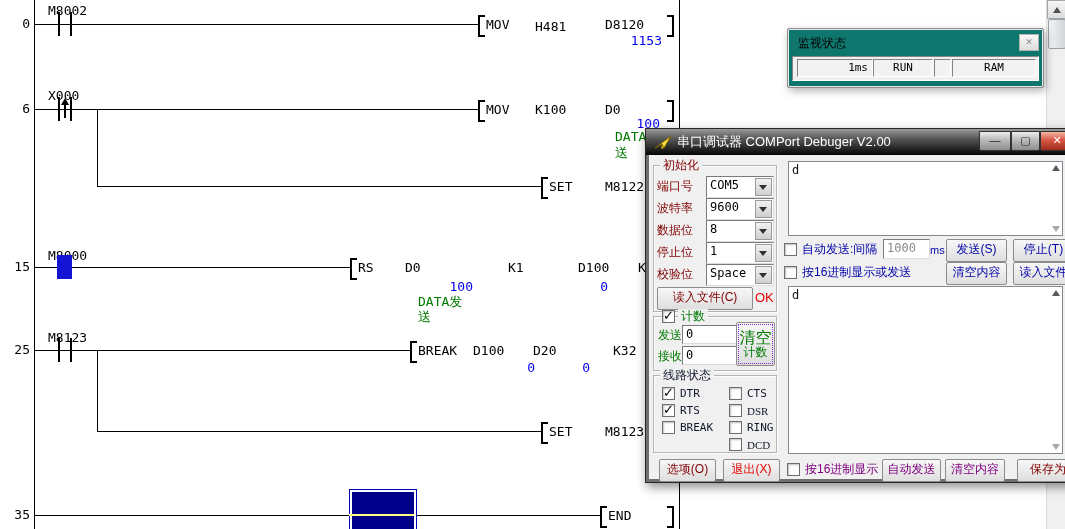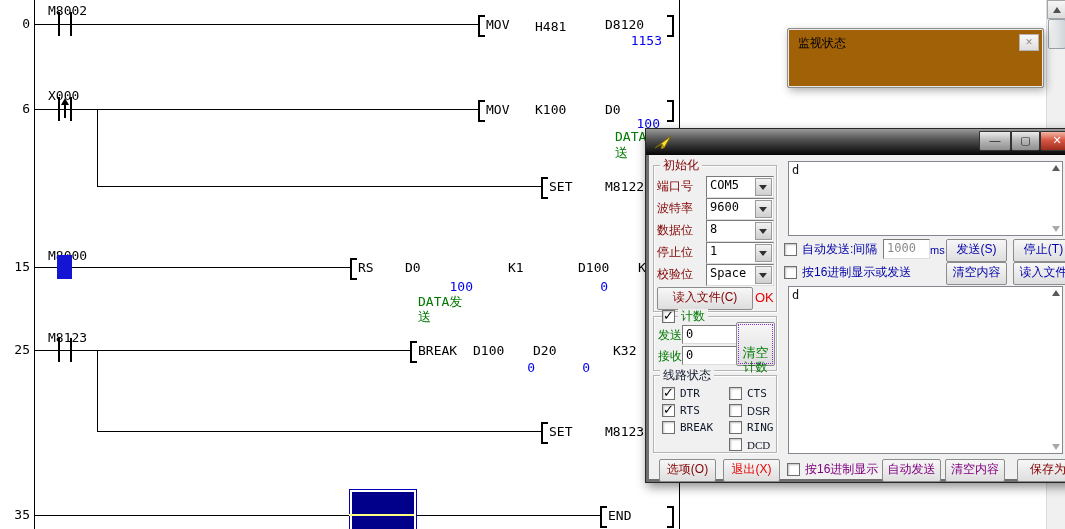--- a/index.html
+++ b/index.html
@@ -127,32 +127,39 @@
   <div class="abs" style="left:349px;top:514px;width:65px;height:2px;background:#ffff80"></div>
 </div>
 
 <div class="abs" style="left:1046px;top:0;width:19px;height:529px;background:#f0f0f0;border-left:1px solid #dcdcdc;z-index:1">
   <div class="abs" style="left:0;top:0;width:18px;height:17px;background:linear-gradient(#f6f6f6,#dcdcdc);border:1px solid #a6a6a6">
     <div class="abs" style="left:5px;top:6px;width:0;height:0;border-left:4px solid transparent;border-right:4px solid transparent;border-bottom:6px solid #505050"></div>
   </div>
   <div class="abs" style="left:1px;top:19px;width:16px;height:28px;background:linear-gradient(90deg,#f2f2f2,#d2d6da);border:1px solid #98a0a8;border-radius:2px"></div>
 </div>
 
-<div class="abs win-shadow" style="left:787px;top:28px;width:255px;height:58px;background:#a16207;border:1px solid #8e8e8e;border-radius:2px;z-index:2;box-shadow:inset 0 0 0 1px #e9e9e9,2px 3px 8px rgba(0,0,0,.3)">
+<div class="abs win-shadow" style="left:787px;top:28px;width:255px;height:58px;background:#0f766e;border:1px solid #8e8e8e;border-radius:2px;z-index:2;box-shadow:inset 0 0 0 1px #e9e9e9,2px 3px 8px rgba(0,0,0,.3)">
   <div class="ui" style="left:10px;top:7px;font-size:12px;color:#000">监视状态</div>
   <div class="abs" style="left:231px;top:5px;width:18px;height:15px;background:linear-gradient(#f8f8f8,#dedede);border:1px solid #b4b4b4;color:#8a8a8a;font-size:9px;line-height:14px;text-align:center">✕</div>
+  <div class="abs" style="left:4px;top:27px;width:245px;height:23px;background:#f0f0f0;border:1px solid;border-color:#848484 #fff #fff #848484">
+    <div class="mini-cell tr" style="left:4px;top:2px;width:70px;padding-right:4px">1ms</div>
+    <div class="mini-cell" style="left:80px;top:2px;width:58px;text-align:center">RUN</div>
+    <div class="mini-cell" style="left:141px;top:2px;width:15px"></div>
+    <div class="mini-cell" style="left:159px;top:2px;width:82px;text-align:center">RAM</div>
+  </div>
 </div>
 
 <div class="abs win-shadow" style="left:645px;top:128px;width:426px;height:353px;background:#f0f0f0;border:1px solid #282828;overflow:hidden;z-index:3;box-shadow:inset 0 0 0 3px #6f6f6f,2px 4px 10px rgba(0,0,0,.45)">
 
   <div class="abs" style="left:0;top:0;width:426px;height:26px;background:linear-gradient(#9a9a9a,#565656 38%,#1f1f1f 80%,#050505)">
     <svg width="18" height="16" style="position:absolute;left:8px;top:5px">
       <polygon points="1,14 17,2 10,14 8,10" fill="#ffdf3e" stroke="#7a6300" stroke-width="1"></polygon>
       <polygon points="8,10 10,14 7,15" fill="#c9a400"></polygon>
     </svg>
+    <div class="ui" style="left:31px;top:6px;font-size:13px;color:#fff">串口调试器 COMPort Debuger V2.00</div>
     <div class="capbtn" style="left:333px;width:30px">—</div>
     <div class="capbtn" style="left:365px;width:27px">▢</div>
     <div class="capbtn" style="left:394px;width:32px;background:linear-gradient(#f2b6a4,#d75744 45%,#9e2d1d);color:#fff;font-weight:bold">✕</div>
   </div>
 
   <div class="grp" style="left:7px;top:36px;width:122px;height:145px">
     <div class="grp-label maroon" style="left:6px">初始化</div>
 
     <div class="ui maroon" style="left:3px;top:13px">端口号</div>
     <div class="fld" style="left:52px;top:10px;width:63px;height:19px">
@@ -224,37 +231,37 @@
     <div class="ui green" style="left:4px;top:11px">发送</div>
     <div class="fld" style="left:28px;top:8px;width:50px;height:16px">
       <span>0</span>
     </div>
     <div class="ui green" style="left:4px;top:32px">接收</div>
     <div class="fld" style="left:28px;top:29px;width:50px;height:16px">
       <span>0</span>
     </div>
     <div class="btn" style="left:82px;top:5px;width:37px;height:42px;line-height:normal">
       <div class="abs" style="left:1px;top:1px;right:1px;bottom:1px;border:1px dotted #8a2be2"></div>
-      <div class="green" style="margin-top:23px;font-size:13px;line-height:14px">清空</div>
+      <div class="green" style="margin-top:8px;font-size:16px;line-height:14px">清空</div>
       <div class="green" style="font-size:12px;line-height:14px">计数</div>
     </div>
   </div>
 
   <div class="grp" style="left:7px;top:246px;width:122px;height:76px">
     <div class="grp-label teal" style="left:6px">线路状态</div>
     <div class="cb checked" style="left:8px;top:11px"></div>
     <div class="ui teal" style="left:26px;top:11px;font-family:'DejaVu Sans Mono',monospace;font-size:11px">DTR</div>
     <div class="cb checked" style="left:8px;top:28px"></div>
     <div class="ui teal" style="left:26px;top:28px;font-family:'DejaVu Sans Mono',monospace;font-size:11px">RTS</div>
     <div class="cb" style="left:8px;top:45px"></div>
     <div class="ui teal" style="left:26px;top:45px;font-family:'DejaVu Sans Mono',monospace;font-size:11px">BREAK</div>
     <div class="cb" style="left:75px;top:11px"></div>
     <div class="ui teal" style="left:93px;top:11px;font-family:'DejaVu Sans Mono',monospace;font-size:11px">CTS</div>
     <div class="cb" style="left:75px;top:28px"></div>
-    <div class="ui teal" style="left:93px;top:28px;font-family:Liberation Sans, sans-serif;font-size:11px">DSR</div>
+    <div class="ui teal" style="left:93px;top:28px;font-family:Liberation Serif, serif;font-size:11px">DSR</div>
     <div class="cb" style="left:75px;top:45px"></div>
     <div class="ui teal" style="left:93px;top:45px;font-family:'DejaVu Sans Mono',monospace;font-size:11px">RING</div>
     <div class="cb" style="left:75px;top:62px"></div>
     <div class="ui teal" style="left:93px;top:62px;font-family:Liberation Serif, serif;font-size:11px">DCD</div>
   </div>
 
   <div class="ta" style="left:142px;top:157px;width:273px;height:166px">
     <div class="abs" style="left:3px;top:1px">d</div>
     <div class="sc-up"></div>
     <div class="sc-dn"></div>

